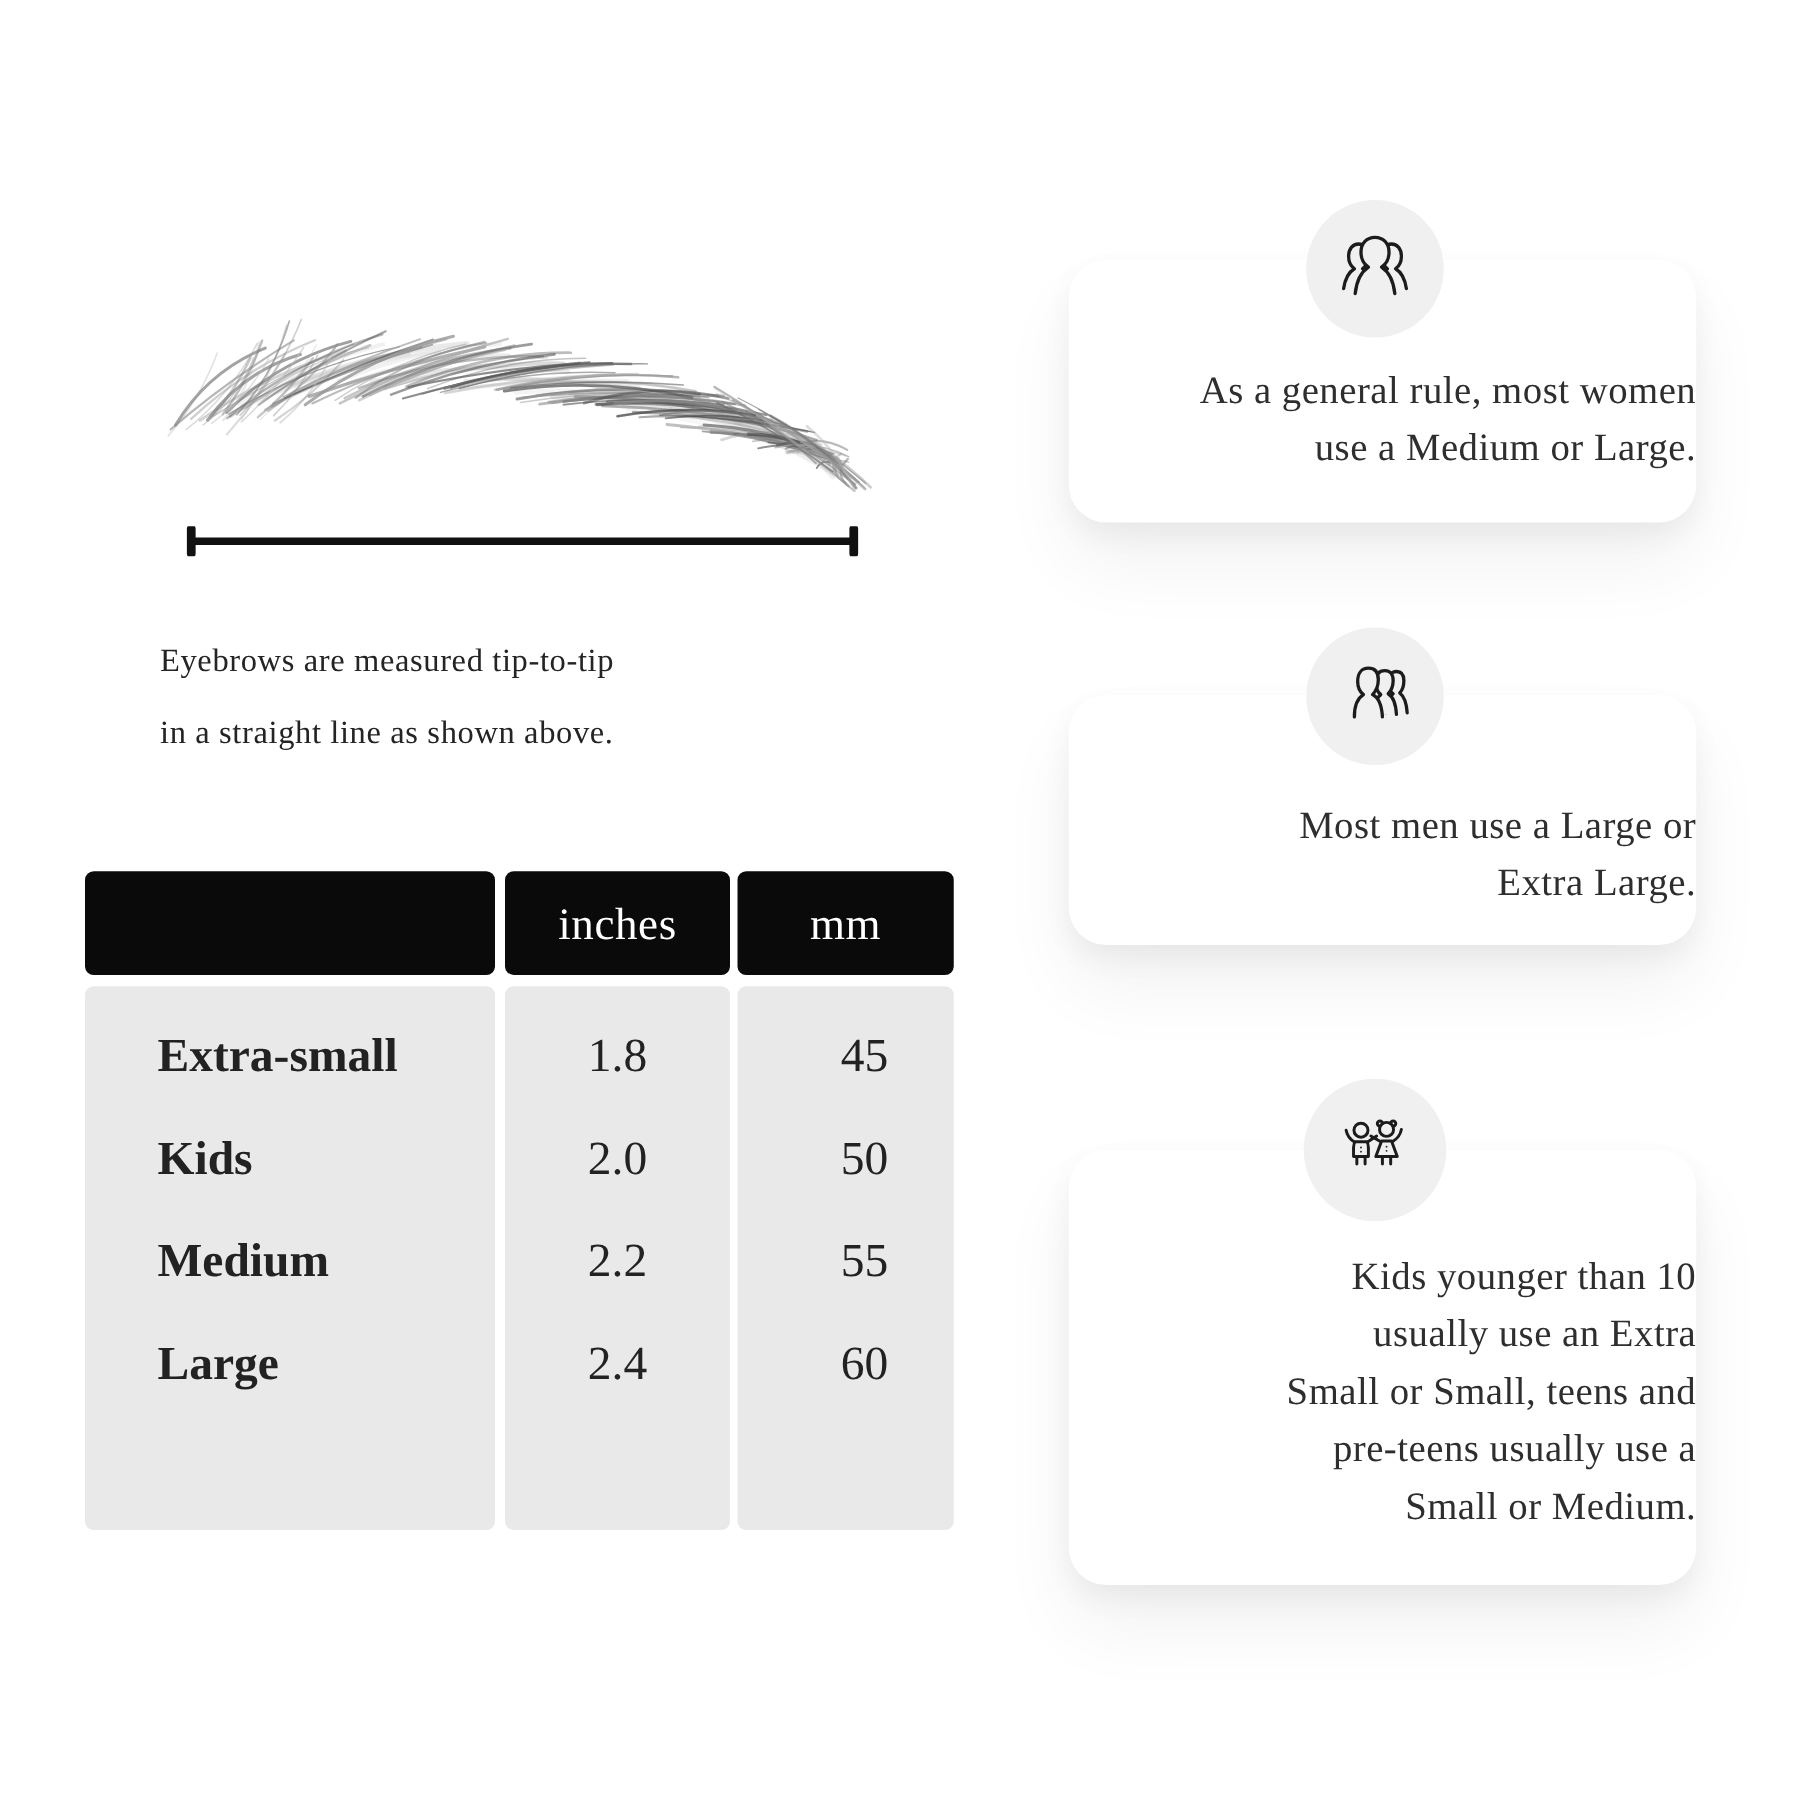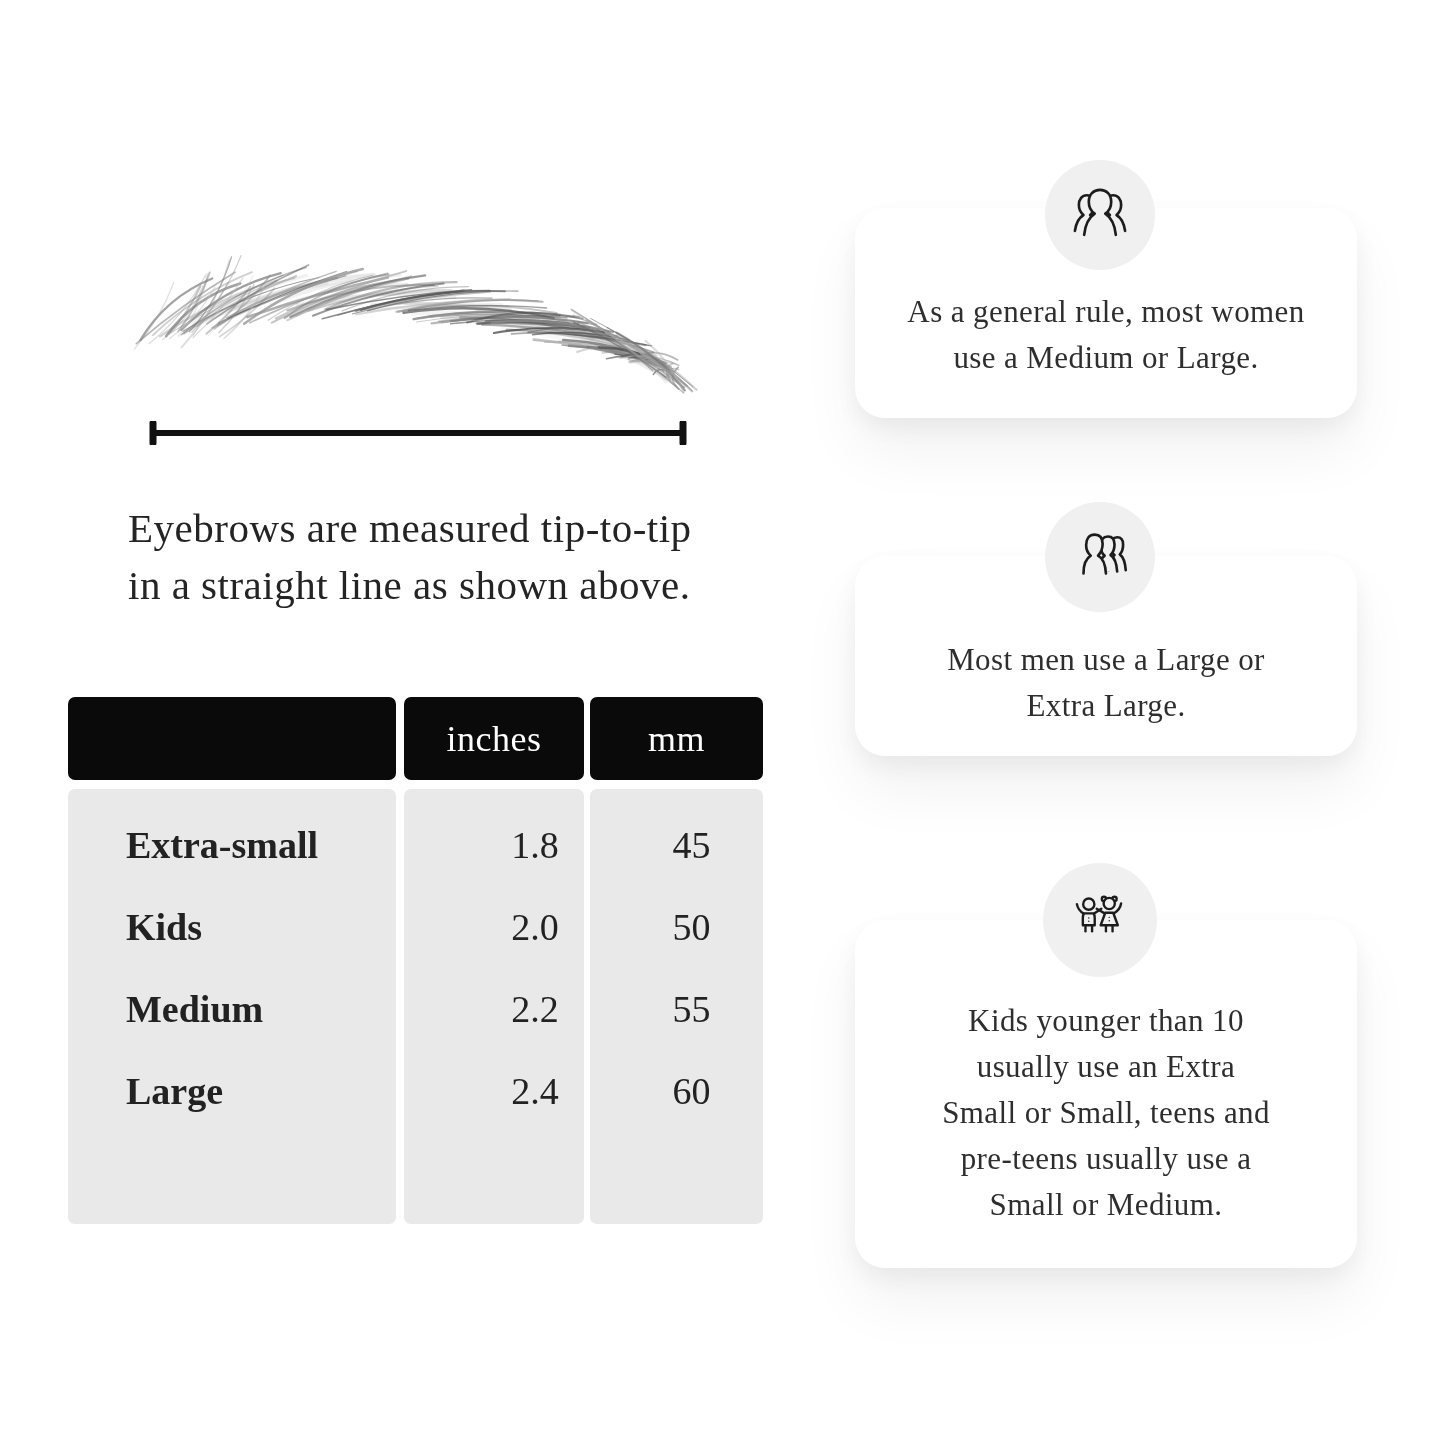--- a/index.html
+++ b/index.html
@@ -7,61 +7,61 @@
     position:relative;width:1445px;height:1445px;background:#ffffff;overflow:hidden;
     font-family:"Liberation Serif","DejaVu Serif",serif;color:#252525;
   }
   .prelines{white-space:pre-line;}
 
   
   #brow-svg{position:absolute;left:105px;top:228px;width:600px;height:175px;}
   #measure-line-svg{position:absolute;left:148px;top:421px;width:540px;height:24px;}
   .caption{
     position:absolute;left:128px;top:500px;width:620px;
-    font-size:41px;line-height:57px;color:#242424;letter-spacing:.5px;
+    font-size:26px;line-height:57px;color:#242424;letter-spacing:.5px;
   }
 
   
   .th{
     position:absolute;top:697px;height:83px;background:#0a0a0a;border-radius:7px;
     display:flex;align-items:center;justify-content:center;
     color:#fff;font-size:36px;letter-spacing:.5px;
   }
   .th.c0{left:68px;width:328px;}
   .th.c1{left:404px;width:180px;}
   .th.c2{left:590px;width:173px;}
   .tcol{
     position:absolute;top:789px;height:435px;background:#e9e9e9;border-radius:7px;
   }
   .tcol.c0{left:68px;width:328px;}
   .tcol.c1{left:404px;width:180px;}
   .tcol.c2{left:590px;width:173px;}
   .trow{position:absolute;left:68px;width:695px;height:44px;font-size:38px;color:#222;}
   .trow .lbl{position:absolute;left:58px;top:0;line-height:44px;font-weight:bold;}
-  .trow .in {position:absolute;left:336px;width:180px;top:0;line-height:44px;text-align:center;padding-left:41px;}
+  .trow .in {position:absolute;left:336px;width:180px;top:0;line-height:44px;text-align:center;}
   .trow .mm {position:absolute;left:522px;width:203px;top:0;line-height:44px;text-align:center;}
   .r0{top:823px;} .r1{top:905px;} .r2{top:987px;} .r3{top:1069px;} .r4{top:1150px;}
 
   
   .card{
     position:absolute;left:855px;width:502px;background:#ffffff;border-radius:30px;
     box-shadow:0 10px 22px rgba(0,0,0,.05), 0 34px 60px rgba(0,0,0,.055);
   }
   #card-women{top:208px;height:210px;}
   #card-men{top:556px;height:200px;}
   #card-kids{top:920px;height:348px;}
   .icon-circle{
     position:absolute;width:110px;height:110px;border-radius:50%;
     background:#f0f0f0;display:flex;align-items:center;justify-content:center;z-index:3;
   }
   #circle-women{left:1045px;top:160px;}
   #circle-men{left:1045px;top:502px;}
   #circle-kids{left:1043px;top:863px;width:114px;height:114px;}
   .card-text{
-    position:absolute;left:855px;width:502px;text-align:center;
+    position:absolute;left:855px;width:502px;text-align:right;
     font-size:31px;line-height:46px;color:#2e2e2e;letter-spacing:.4px;
   }
   #text-women{top:289px;}
   #text-men{top:637px;}
   #text-kids{top:998px;}
   .icon-svg{width:66px;height:66px;}
   .icon-svg *{vector-effect:none;}
 </style>
 </head>
 <body>

